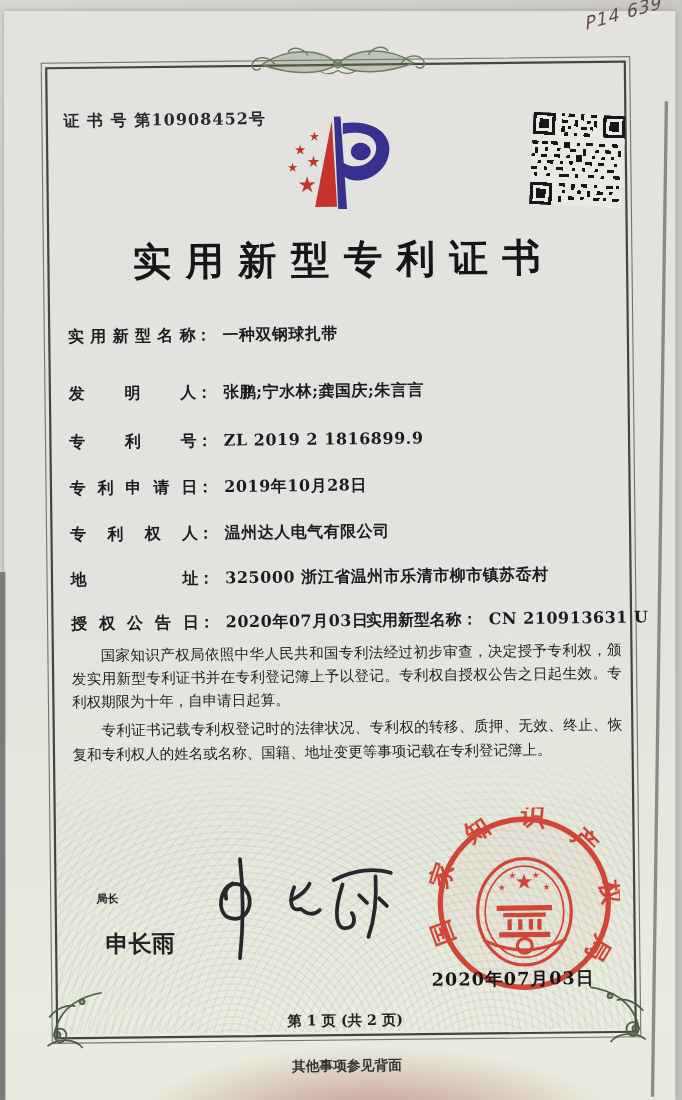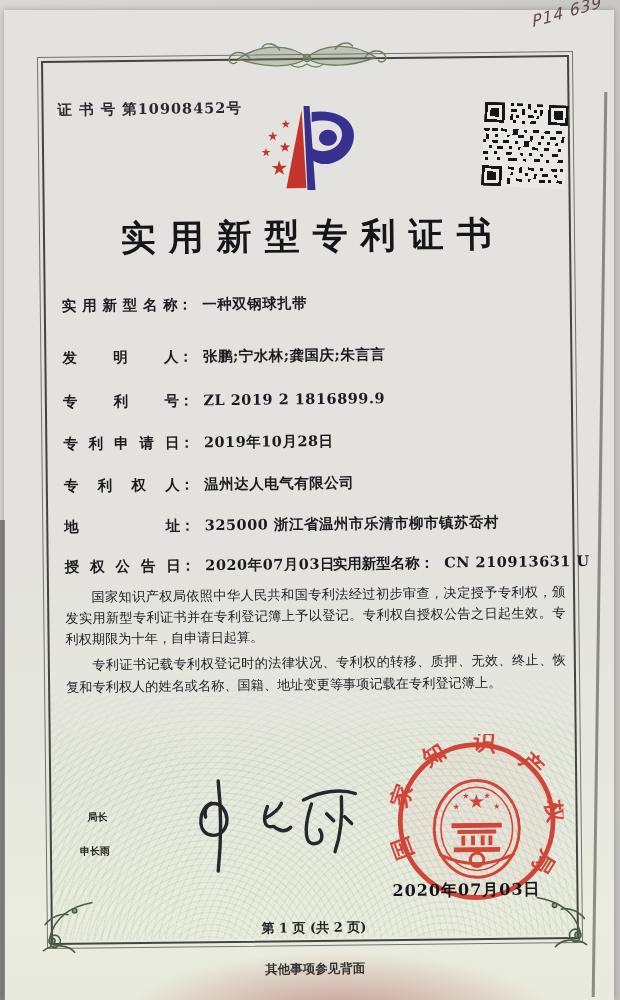--- a/index.html
+++ b/index.html
@@ -47,21 +47,21 @@
   .row{position:absolute;left:0;font-size:14.5px;font-weight:600;white-space:nowrap;}
   .flabel{display:inline-block;width:116px;text-align:justify;text-align-last:justify;vertical-align:bottom;}
   .colon{display:inline-block;}
   .fvalue{margin-left:10px;letter-spacing:.5px;}
   .pair2{position:absolute;left:268px;top:0;}
 
   .paras{position:absolute;left:64px;top:584px;width:500px;font-size:13.2px;line-height:1.6;color:#232327;text-align:justify;font-weight:500;}
   .paras p{margin:0 0 5px 0;text-indent:2em;}
 
   .sig-title{position:absolute;left:84px;top:808px;font-size:10px;font-weight:600;color:#222;}
-  .sig-name{position:absolute;left:76px;top:842px;font-size:10px;font-weight:600;color:#222;}
+  .sig-name{position:absolute;left:92px;top:842px;font-size:21px;font-weight:600;color:#222;}
   #signature{position:absolute;left:178px;top:770px;width:192px;height:108px;}
 
   #seal{position:absolute;left:386px;top:736px;width:174px;height:174px;opacity:.92;}
   .seal-date{position:absolute;left:388px;top:882px;font-size:16px;font-weight:700;color:#15151a;letter-spacing:1px;z-index:5;}
 
   .page-footer{position:absolute;left:42px;top:919px;width:534px;text-align:center;font-size:13px;font-weight:700;color:#222;}
   .back-note{position:absolute;left:0;top:961px;width:620px;text-align:center;font-size:12.5px;font-weight:700;color:#33332f;}
 
   .handnote{
     position:absolute;left:531px;top:2px;font-size:16px;color:#63494a;

